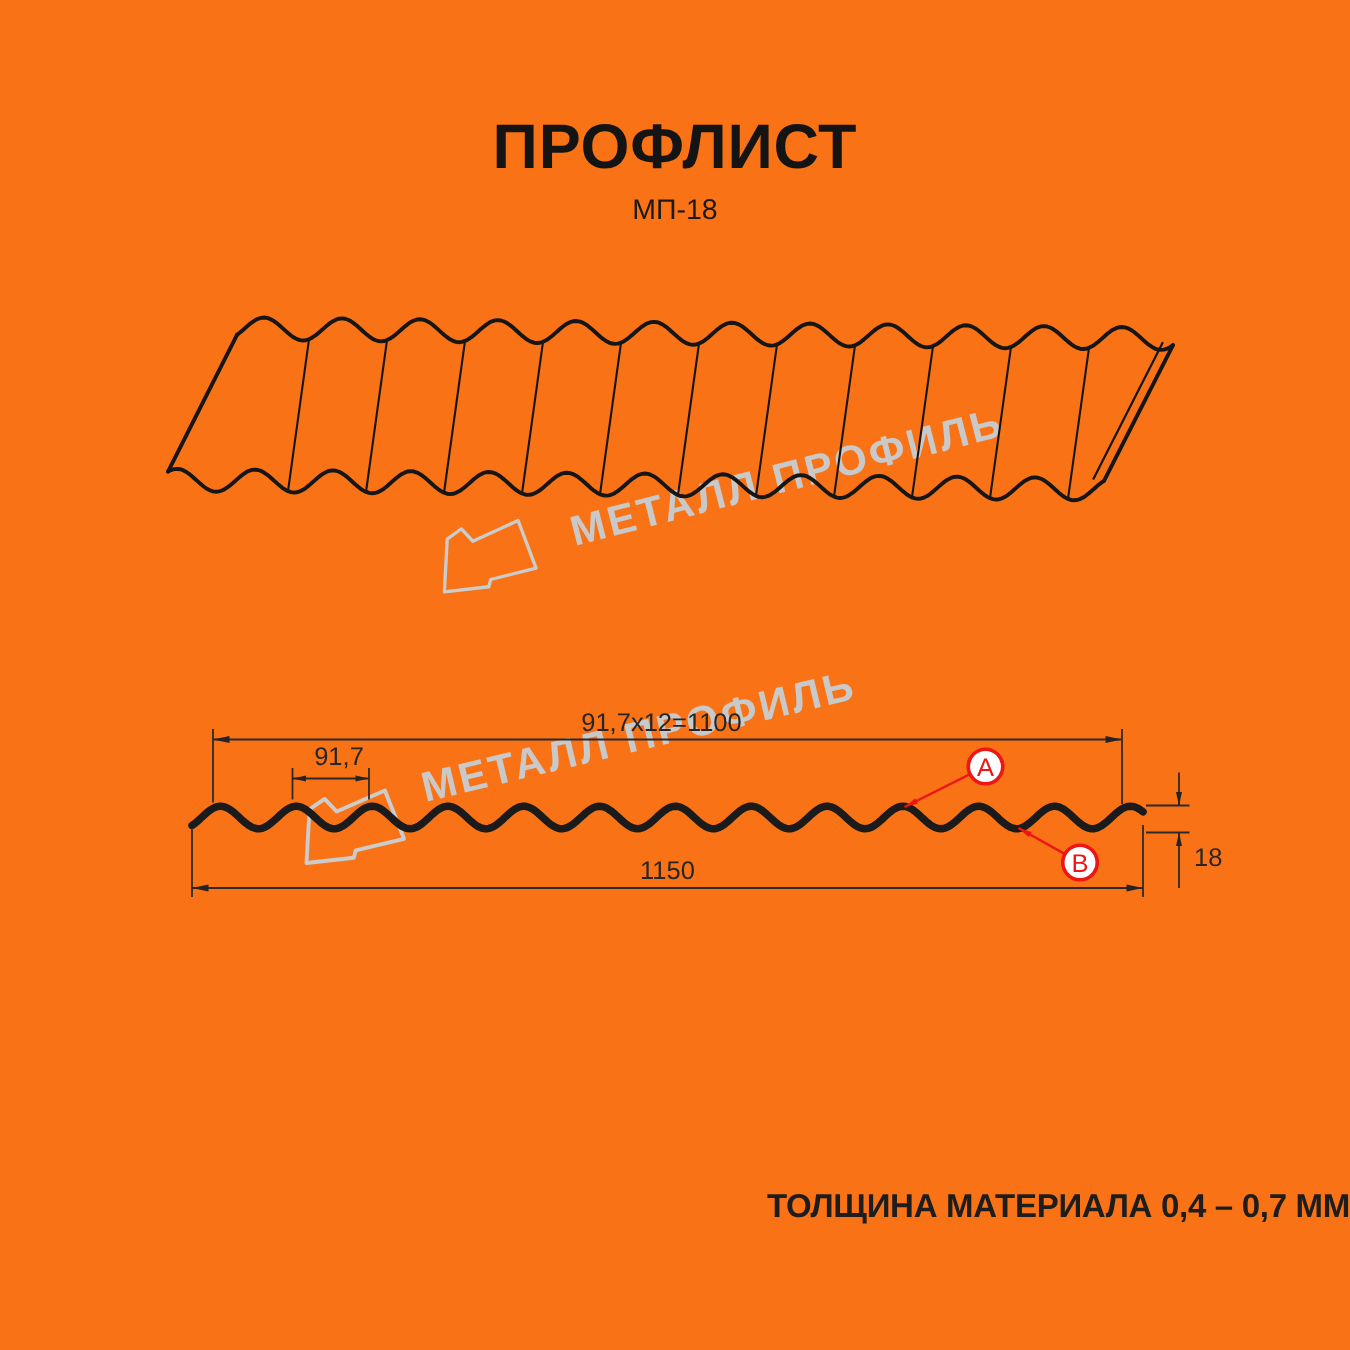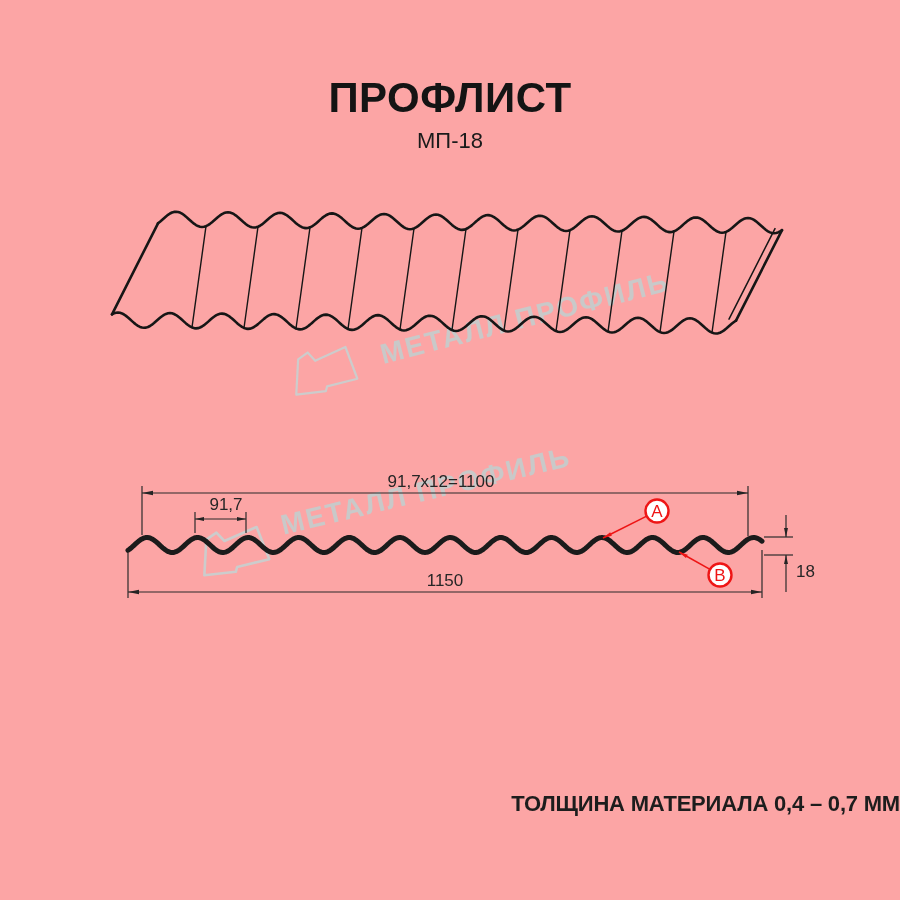--- a/index.html
+++ b/index.html
@@ -1,26 +1,26 @@
 <!DOCTYPE html>
 <html><head>
 <meta charset="utf-8">
 <style>
   html,body{margin:0;padding:0;background:#ffffff;}
   .page{
-    position:relative;width:900px;height:900px;background:#fca5a5;overflow:hidden;
+    position:relative;width:900px;height:900px;background:#f97316;overflow:hidden;
     font-family:"Liberation Sans",sans-serif;
   }
   .title{
     position:absolute;top:77px;left:0;width:900px;text-align:center;
     font-size:42px;line-height:42px;font-weight:700;letter-spacing:0.5px;color:#141414;
   }
   .subtitle{
     position:absolute;top:130px;left:0;width:900px;text-align:center;
-    font-size:22px;line-height:21px;font-weight:400;color:#1a1a1a;
+    font-size:19px;line-height:21px;font-weight:400;color:#1a1a1a;
   }
   .footer{
     position:absolute;top:793px;left:0;width:900px;text-align:right;
     font-size:22px;line-height:22px;font-weight:700;letter-spacing:-0.2px;color:#1d1d1d;
   }
   svg text{font-family:"Liberation Sans",sans-serif;}
   .dimtext{fill:#262626;font-size:17px;}
   .wmtext{fill:#c9c9c9;font-size:28px;font-weight:700;letter-spacing:2px;}
   .callout-letter{font-size:17px;}
 </style>

